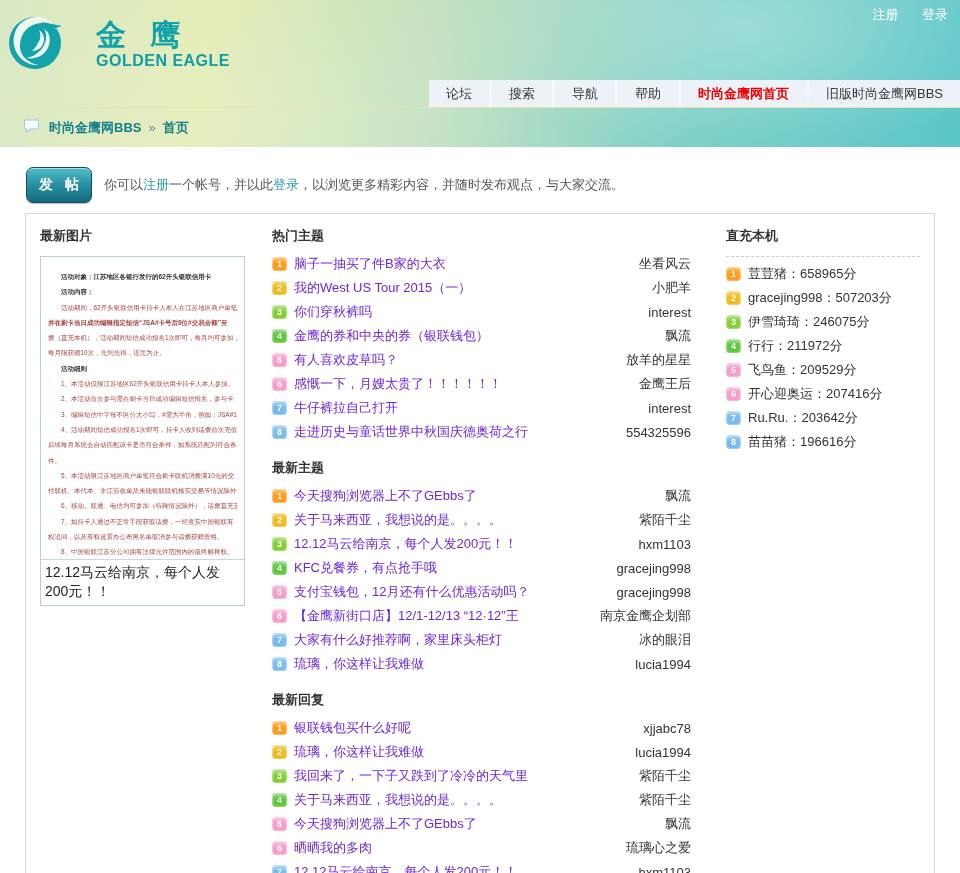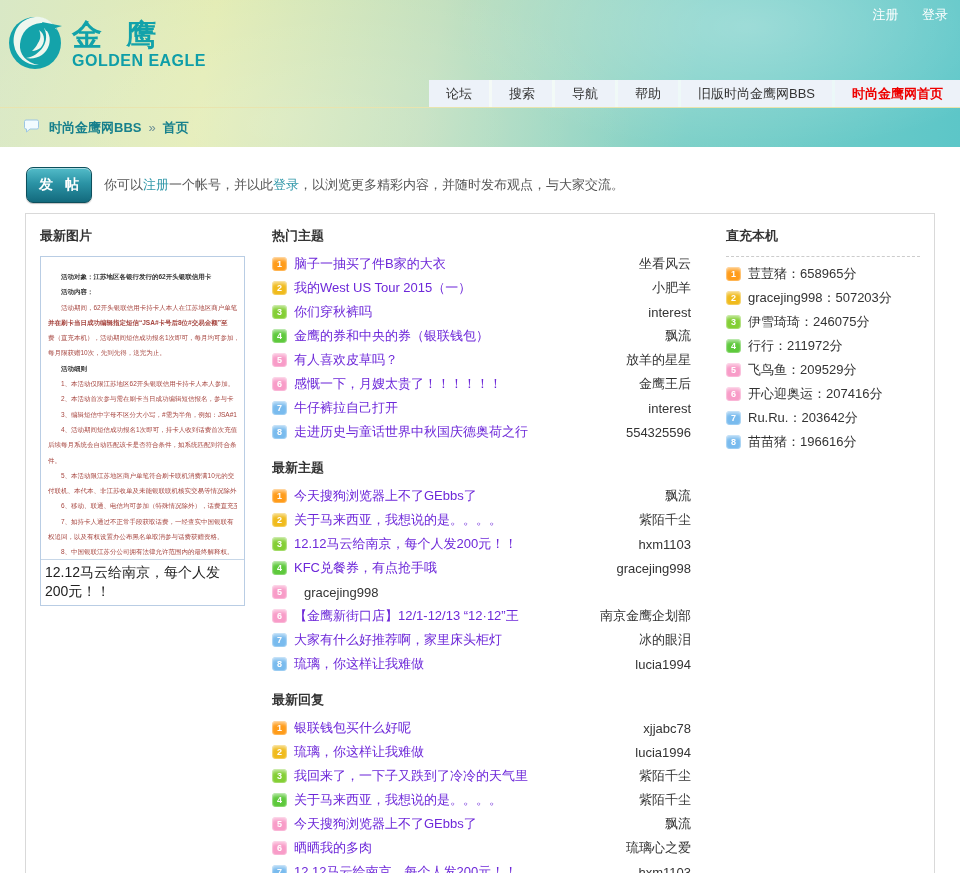--- a/index.html
+++ b/index.html
@@ -15,21 +15,21 @@
     position:relative; width:960px; height:147px;
     background:
       radial-gradient(ellipse 420px 180px at 78% 18%, rgba(255,255,255,.28), rgba(255,255,255,0) 70%),
       radial-gradient(ellipse 500px 220px at 30% 85%, rgba(255,255,255,.18), rgba(255,255,255,0) 70%),
       linear-gradient(100deg, #d9e8c6 0%, #e3ecb4 22%, #c3e0bf 45%, #7dd0c8 72%, #5cc6c8 100%);
   }
   .top-links {
     position:absolute; top:6px; right:12px; font-size:13px;
   }
   .top-links a { color:#ffffff; text-decoration:none; margin-left:20px; cursor:pointer; }
-  .logo { position:absolute; top:14px; left:6px; display:flex; align-items:center; cursor:pointer; }
+  .logo { position:absolute; top:14px; left:6px; display:flex; align-items:center; cursor:pointer;gap:24px; }
   .logo-text { margin-left:8px; }
   .logo-cn { font-size:30px; color:#12a2aa; letter-spacing:8px; line-height:30px; font-weight:bold; }
   .logo-en { font-size:16px; color:#0f9ea8; font-weight:bold; letter-spacing:.5px; margin-top:2px; }
   .tabstrip {
     position:absolute; left:0; right:0; bottom:39px; height:28px;
     border-bottom:1px solid #e9e4ae;
     display:flex; justify-content:flex-end; align-items:center;
   }
   .tabs { display:flex; gap:3px; background:rgba(255,255,255,.85); }
   .tab {
@@ -115,22 +115,22 @@
       <span class="logo-en" style="display:block">GOLDEN EAGLE</span>
     </span>
   </div>
 
   <div class="tabstrip">
     <nav class="tabs" id="tabs">
         <div class="tab">论坛</div>
         <div class="tab">搜索</div>
         <div class="tab">导航</div>
         <div class="tab">帮助</div>
+        <div class="tab active">时尚金鹰网首页</div>
         <div class="tab">旧版时尚金鹰网BBS</div>
-        <div class="tab active">时尚金鹰网首页</div>
       </nav>
   </div>
 
   <div class="breadcrumb">
     <span class="crumb-bubble">
       <svg width="15" height="14" viewBox="0 0 15 14">
         <path d="M2 1 h11 a1.5 1.5 0 0 1 1.5 1.5 v6 a1.5 1.5 0 0 1 -1.5 1.5 h-7 l-3.5 3 v-3 h-0.5 a1.5 1.5 0 0 1 -1.5 -1.5 v-6 A1.5 1.5 0 0 1 2 1 Z" fill="#f2fbff" stroke="#9cc6e4" stroke-width="1"></path>
       </svg>
     </span>
     <a>时尚金鹰网BBS</a>
@@ -235,20 +235,21 @@
           <a class="topic-title">12.12马云给南京，每个人发200元！！</a>
           <a class="topic-author">hxm1103</a>
         </div>
         <div class="topic-row">
           <span class="badge" style="background: rgb(94, 201, 60);">4</span>
           <a class="topic-title">KFC兑餐券，有点抢手哦</a>
           <a class="topic-author">gracejing998</a>
         </div>
         <div class="topic-row">
           <span class="badge" style="background: rgb(248, 156, 200);">5</span>
+          <a class="topic-title">支付宝钱包，12月还有什么优惠活动吗？</a>
           <a class="topic-author">gracejing998</a>
         </div>
         <div class="topic-row">
           <span class="badge" style="background: rgb(248, 156, 200);">6</span>
           <a class="topic-title">【金鹰新街口店】12/1-12/13 “12·12”王</a>
           <a class="topic-author">南京金鹰企划部</a>
         </div>
         <div class="topic-row">
           <span class="badge" style="background: rgb(121, 187, 238);">7</span>
           <a class="topic-title">大家有什么好推荐啊，家里床头柜灯</a>

